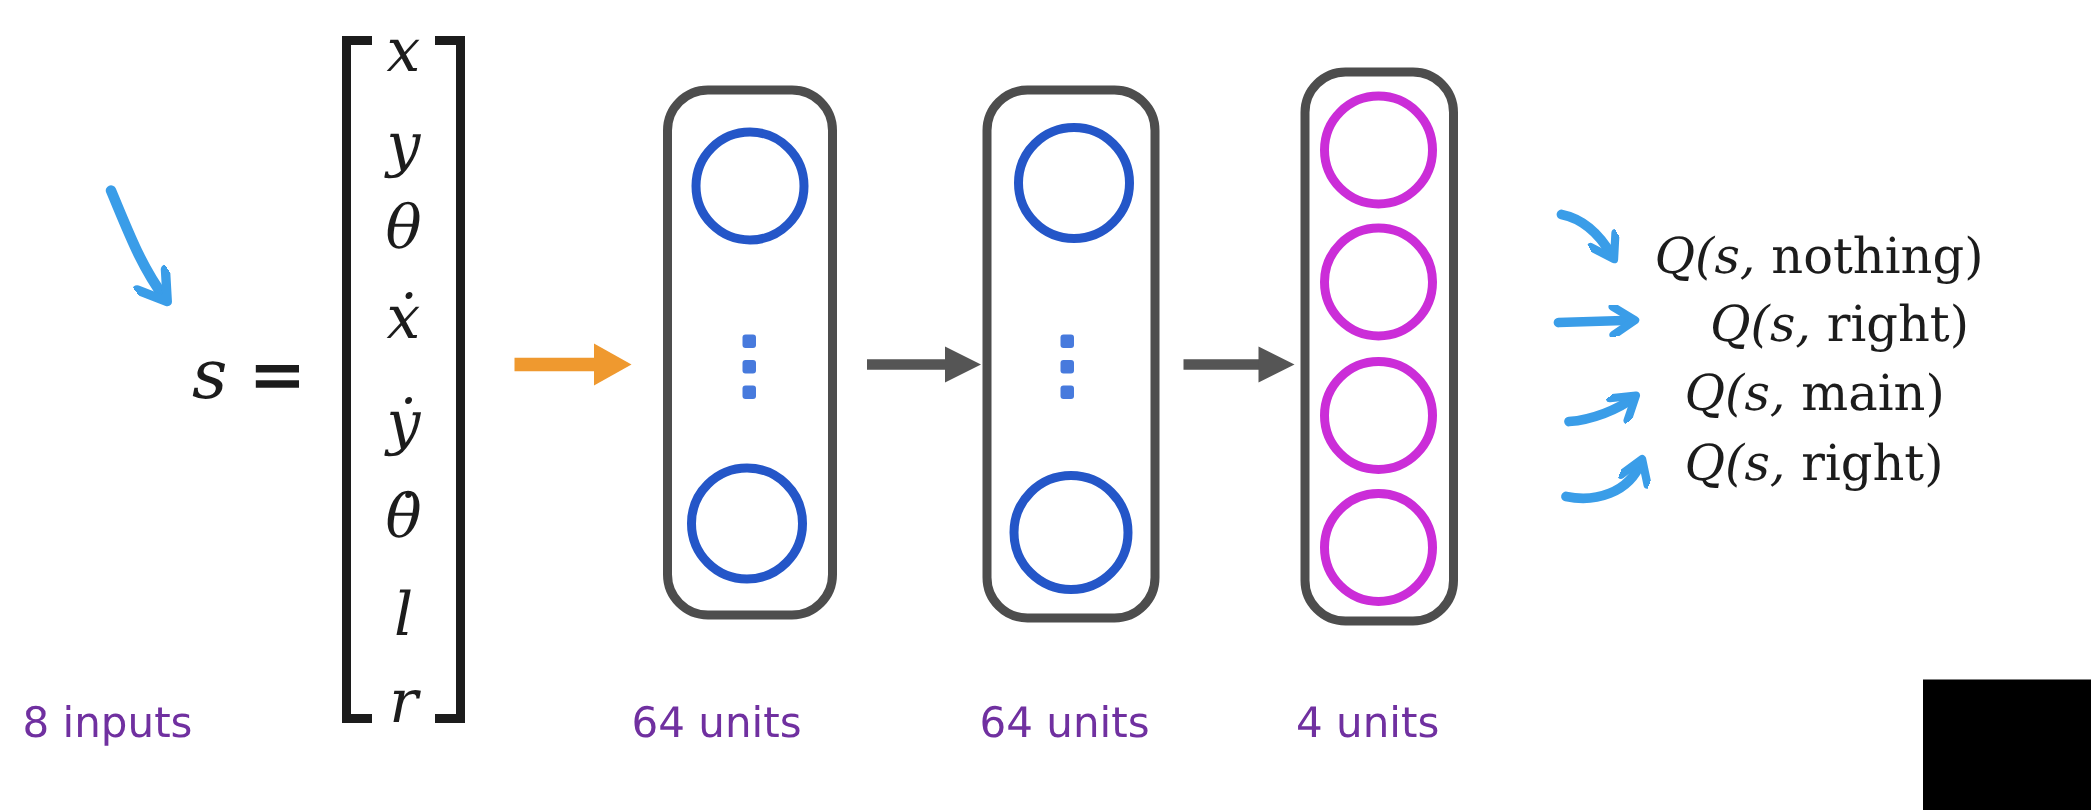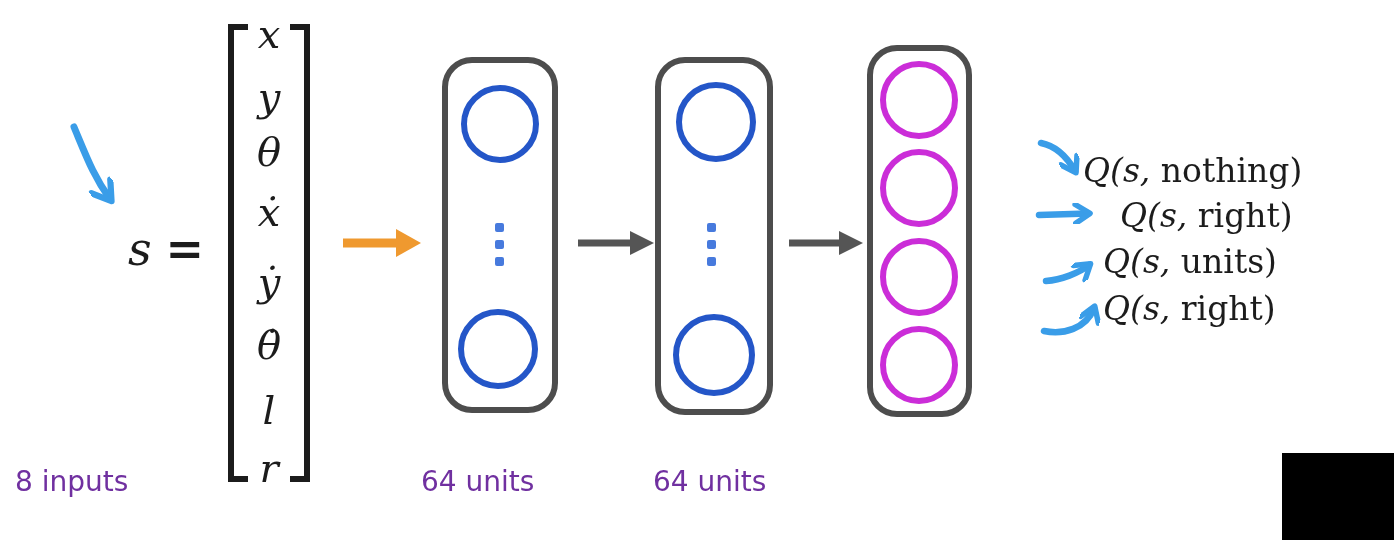--- a/index.html
+++ b/index.html
@@ -76,20 +76,21 @@
     white-space: nowrap;
   }
 
   
   .q-line {
     position: absolute;
     color: #1c1c1c;
     font-size: 33px;
     white-space: nowrap;
     font-family: "DejaVu Serif", serif;
+    margin-left: 20px;
   }
   .q-line .qfn  { font-style: italic; }
   .q-line .qarg { font-style: normal; }
 
   .black-box {
     left: 1282px; top: 453px;
     width: 112px; height: 87px;
     background: #000000;
   }
 
@@ -137,29 +138,30 @@
 
   <div class="abs layer l3"></div>
   <div class="node magenta" style="left:880px; top:61px;  width:78px; height:78px;"></div>
   <div class="node magenta" style="left:880px; top:149px; width:78px; height:78px;"></div>
   <div class="node magenta" style="left:880px; top:238px; width:78px; height:78px;"></div>
   <div class="node magenta" style="left:880px; top:326px; width:78px; height:78px;"></div>
 
   <span class="unit-label" style="left:15px;">8 inputs</span>
   <span class="unit-label" style="left:421px;">64 units</span>
   <span class="unit-label" style="left:653px;">64 units</span>
+  <span class="unit-label" style="left:864px;">4 units</span>
 
   <div class="q-line" style="left:1083px; top:151px;">
     <span class="qfn">Q(s,</span><span class="qarg"> nothing)</span>
   </div>
   <div class="q-line" style="left:1120px; top:196px;">
     <span class="qfn">Q(s,</span><span class="qarg"> right)</span>
   </div>
   <div class="q-line" style="left:1103px; top:242px;">
-    <span class="qfn">Q(s,</span><span class="qarg"> units)</span>
+    <span class="qfn">Q(s,</span><span class="qarg"> main)</span>
   </div>
   <div class="q-line" style="left:1103px; top:289px;">
     <span class="qfn">Q(s,</span><span class="qarg"> right)</span>
   </div>
 
   <div class="abs black-box"></div>
 
   <svg class="overlay" width="1394" height="540" viewBox="0 0 1394 540">
     <defs>
       <marker id="vblue-lg" viewBox="0 0 10 10" refX="7.5" refY="5" markerWidth="26" markerHeight="26" markerUnits="userSpaceOnUse" orient="auto">

